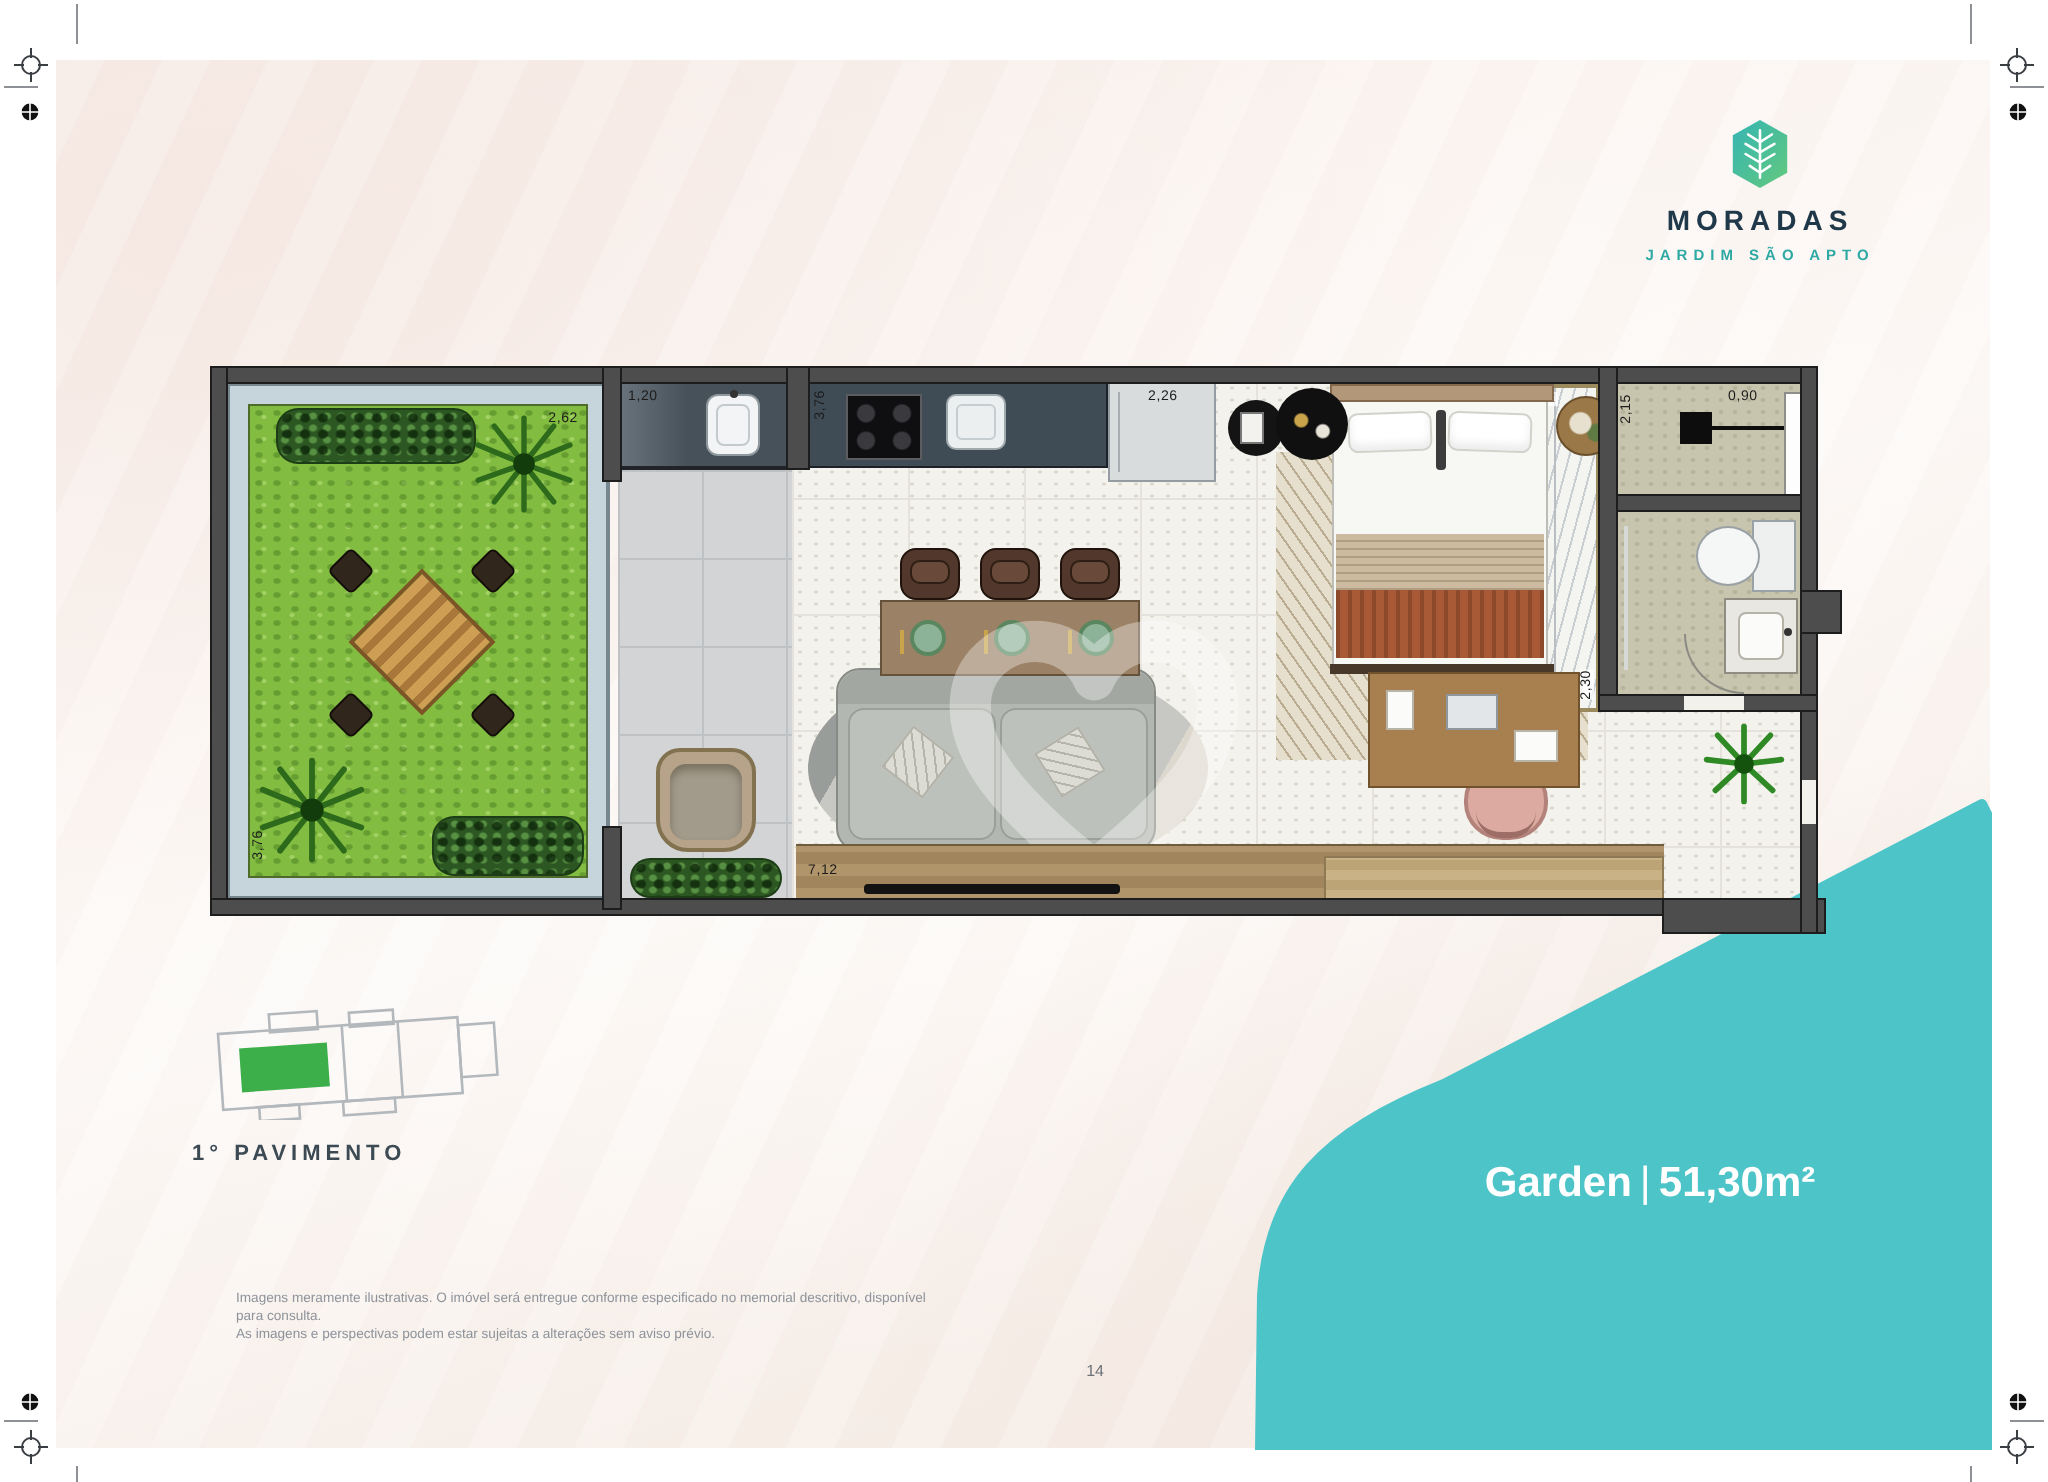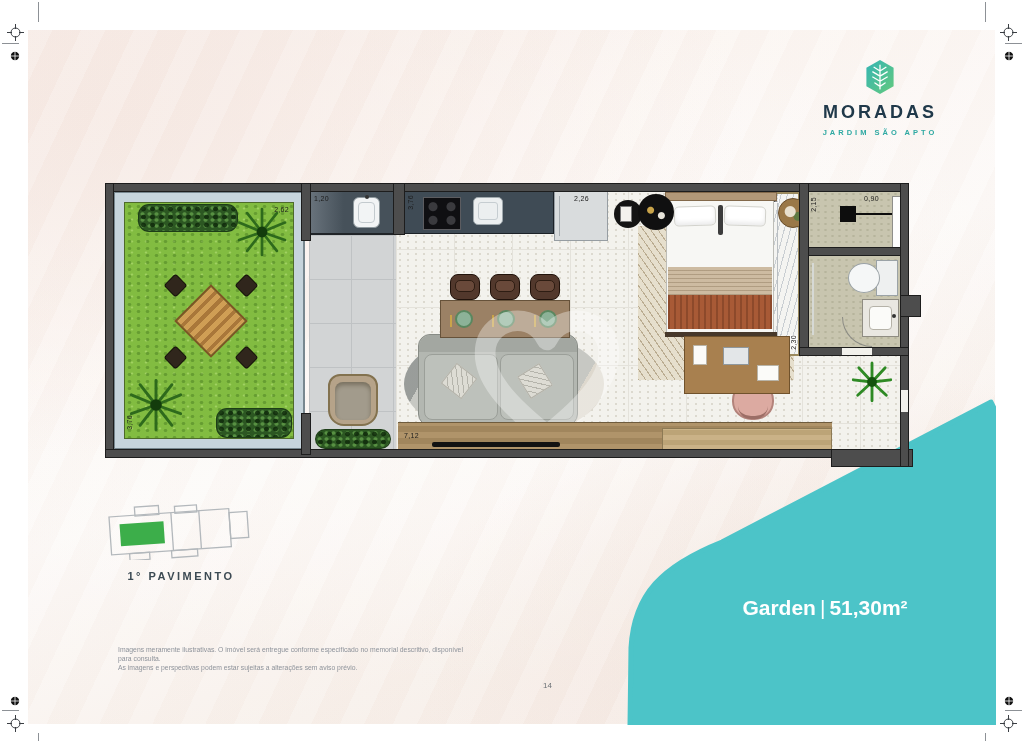--- a/index.html
+++ b/index.html
@@ -19,21 +19,21 @@
     background:repeating-linear-gradient(115deg, rgba(255,255,255,.35) 0 22px, rgba(240,225,218,.18) 22px 48px);
     opacity:.5; }
 
   
   .crop-v { width:1px; background:#8d9196; }
   .crop-h { height:1px; background:#8d9196; }
 
   
   #brand { left:800px; top:58px; width:160px; text-align:center; }
   #brand .hex { display:block; margin:0 auto 6px auto; }
-  #brand .name { font-size:18px; font-weight:bold; letter-spacing:3px; color:#20394a; }
+  #brand .name { font-size:14px; font-weight:bold; letter-spacing:3px; color:#20394a; }
   #brand .tagline { margin-top:5px; font-size:7.5px; font-weight:bold; letter-spacing:3px; color:#2fa9a3; }
 
   
   #plan { left:106px; top:184px; width:808px; height:292px; }
   .wall { position:absolute; background:#4d4d4d; box-shadow:0 0 0 1px #1d1d1d; z-index:30; }
   .gap  { position:absolute; background:#f2f1ec; z-index:31; }
 
   .floor-living { left:290px; top:7px; width:505px; height:259px; background-color:#f3f2ed;
     background-image:
       linear-gradient(#e4e2db 1px, transparent 1px),
@@ -184,28 +184,28 @@
   #vanity:after { content:""; position:absolute; inset:6px; background:#fbfbf9; border:1px solid #b5b2a8; border-radius:4px; }
   #shower-glass { position:absolute; left:4px; top:72px; width:2px; height:72px; background:#d6d9d5; }
   #bath-door-arc { position:absolute; left:34px; top:126px; width:30px; height:30px;
     border-left:1px solid #8b8b84; border-bottom:1px solid #8b8b84; border-radius:0 0 0 30px; }
 
   
   .dim { position:absolute; font-size:7px; color:#1c1c1c; z-index:40; letter-spacing:.3px; }
   .dim.v { writing-mode:vertical-rl; transform:rotate(180deg); }
 
   
-  #keyplan { left:96px; top:498px; width:170px; text-align:center; }
+  #keyplan { left:96px; top:498px; width:170px; }
   #keyplan-label { margin-top:6px; font-size:11px; font-weight:bold; letter-spacing:2.5px; color:#3c4a53; }
 
   
   #wedge { left:600px; top:380px; width:396px; height:345px; z-index:5; }
   #unit-badge { left:690px; top:576px; width:270px; text-align:center; z-index:6; }
   #unit-badge .apto { font-size:21px; font-weight:bold; color:#1d4854; letter-spacing:.5px; }
-  #unit-badge .line2 { margin-top:20px; font-size:21px; font-weight:bold; color:#ffffff; }
+  #unit-badge .line2 { margin-top:4px; font-size:21px; font-weight:bold; color:#ffffff; }
   #unit-badge .sep { font-weight:normal; padding:0 4px; }
 
   
   #disclaimer { left:118px; top:645px; width:360px; font-size:6.8px; line-height:9px; color:#8e939b; z-index:4; }
   #page-num { left:482px; top:681px; width:70px; text-align:right; font-size:8px; color:#6d7277; z-index:4; }
 </style>
 </head>
 <body>
 
 <div id="canvas" class="abs"></div>

